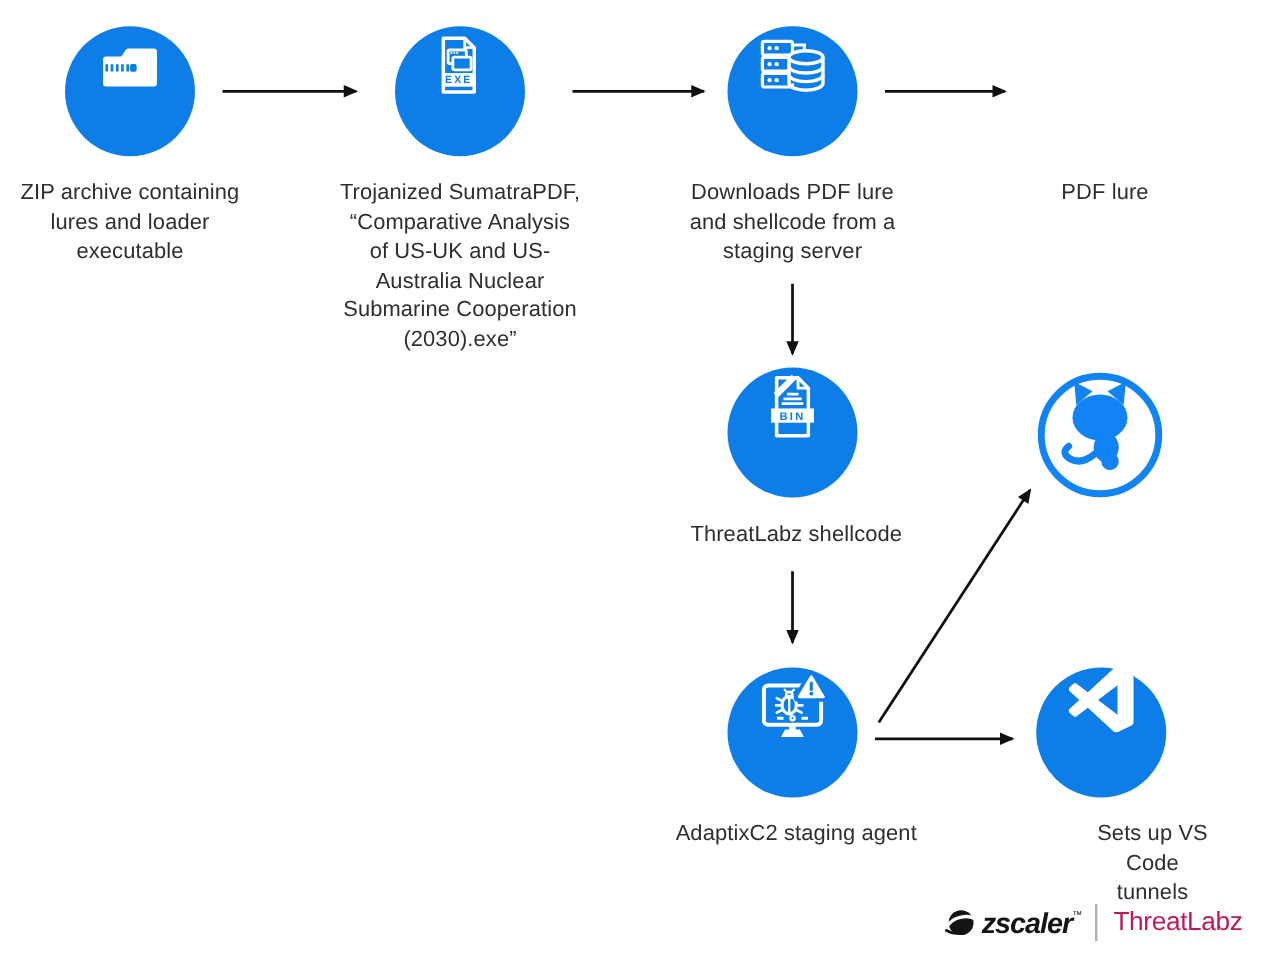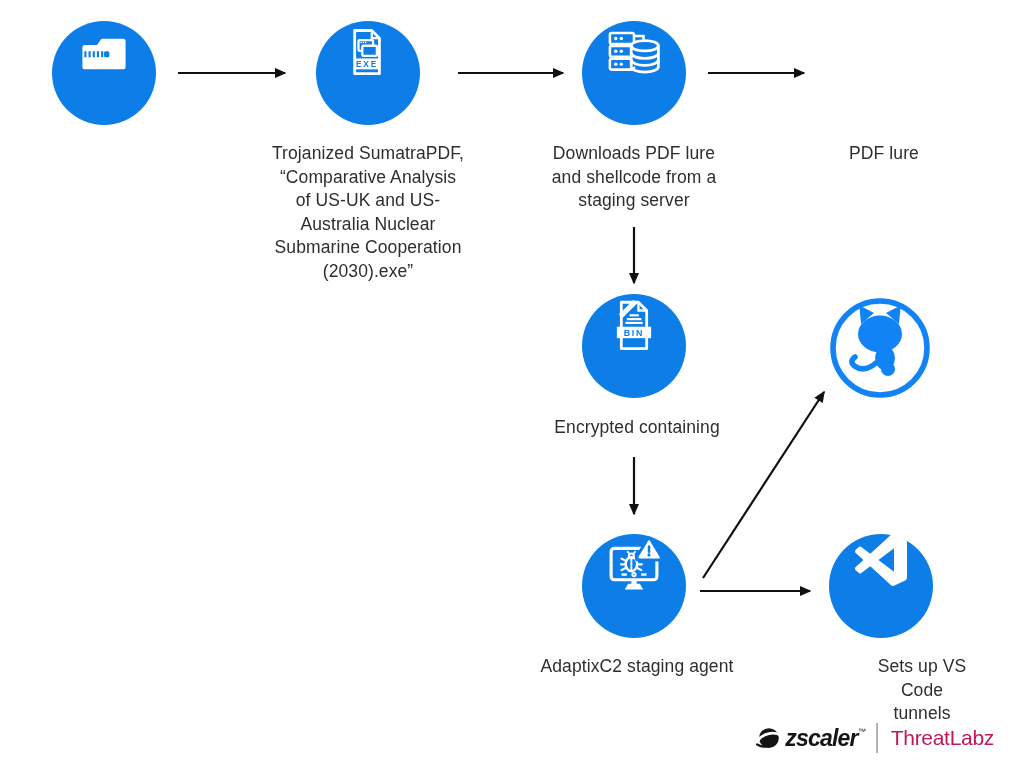--- a/index.html
+++ b/index.html
@@ -39,20 +39,23 @@
     <line x1="700" y1="591" x2="810" y2="591" stroke="#101010" stroke-width="2.2" marker-end="url(#ah)"></line>
   </svg>
 
   <div class="circle" style="left:52px;top:21px">
     <svg width="66" height="66" viewBox="0 0 52 52">
       <path d="M9,21 Q9,19 11,19 L20.5,19 L23.5,14.6 Q24,14 25,14 L41,14 Q43,14 43,16 L43,36 Q43,38 41,38 L11,38 Q9,38 9,36 Z" fill="#ffffff"></path>
       <line x1="10.5" y1="26.2" x2="25.5" y2="26.2" stroke="#0d7ee8" stroke-width="4.6" stroke-dasharray="1.7 1.6"></line>
       <rect x="26" y="23.8" width="4.2" height="4.8" rx="1.2" fill="#0d7ee8"></rect>
     </svg>
   </div>
+  <div class="label" style="left:104px;top:142px">ZIP archive containing
+lures and loader
+executable</div>
 
   <div class="circle" style="left:316px;top:21px">
     <svg width="66" height="66" viewBox="0 0 52 52">
       <path d="M15.5,7.5 L29,7.5 L35,13.5 L35,41.5 L15.5,41.5 Z" fill="none" stroke="#ffffff" stroke-width="2.2" stroke-linejoin="round"></path>
       <path d="M29,7.5 L29,13.5 L35,13.5" fill="none" stroke="#ffffff" stroke-width="1.8"></path>
       <rect x="18.5" y="15" width="11.5" height="8.5" rx="1" fill="#0d7ee8" stroke="#ffffff" stroke-width="1.8"></rect>
       <circle cx="20.6" cy="16.9" r="0.65" fill="#ffffff"></circle>
       <circle cx="22.4" cy="16.9" r="0.65" fill="#ffffff"></circle>
       <circle cx="24.2" cy="16.9" r="0.65" fill="#ffffff"></circle>
       <rect x="21.5" y="19.5" width="11.5" height="8" rx="1" fill="#0d7ee8" stroke="#ffffff" stroke-width="1.8"></rect>
@@ -101,21 +104,21 @@
       <path d="M16,6.5 L29.5,6.5 L36,13 L36,43 L16,43 Z" fill="#0d7ee8" stroke="#ffffff" stroke-width="2.2" stroke-linejoin="round"></path>
       <path d="M29.5,6.5 L29.5,13 L36,13" fill="none" stroke="#ffffff" stroke-width="1.8"></path>
       <line x1="15.5" y1="17.5" x2="27" y2="6" stroke="#ffffff" stroke-width="4"></line>
       <line x1="22.5" y1="16.8" x2="29.8" y2="16.8" stroke="#ffffff" stroke-width="1.7"></line>
       <line x1="20.3" y1="19.8" x2="31.8" y2="19.8" stroke="#ffffff" stroke-width="1.7"></line>
       <line x1="19.2" y1="22.8" x2="32.8" y2="22.8" stroke="#ffffff" stroke-width="1.7"></line>
       <rect x="12.5" y="25.8" width="27" height="9" fill="#ffffff"></rect>
       <text x="26" y="32.9" text-anchor="middle" font-size="7" font-weight="bold" letter-spacing="1.4" fill="#0d7ee8">BIN</text>
     </svg>
   </div>
-  <div class="label" style="left:637px;top:416px">Encrypted containing</div>
+  <div class="label" style="left:637px;top:416px">ThreatLabz shellcode</div>
 
   <div class="circle outline" style="left:828px;top:296px">
     <svg width="104" height="104" viewBox="0 0 104 104">
       <circle cx="52" cy="52" r="47" fill="#ffffff" stroke="#1283f5" stroke-width="5.5"></circle>
       <g fill="#1283f5">
         <ellipse cx="52" cy="38" rx="22" ry="18.5"></ellipse>
         <path d="M33,28 L31.5,11 Q31.5,9.5 33.5,10.5 L46,17 Z"></path>
         <path d="M71,28 L72.5,11 Q72.5,9.5 70.5,10.5 L58,17 Z"></path>
         <ellipse cx="57" cy="62" rx="10" ry="12"></ellipse>
         <circle cx="60" cy="73" r="7"></circle>

